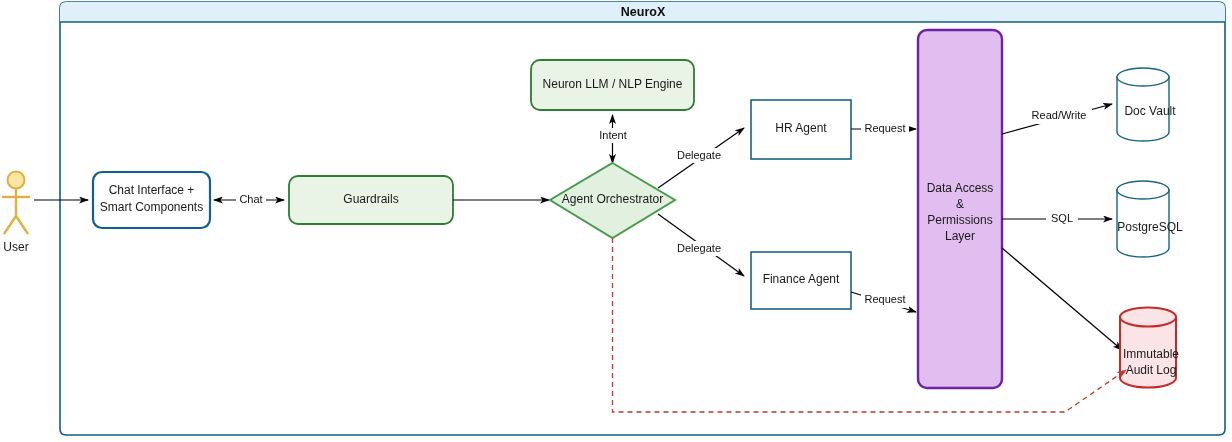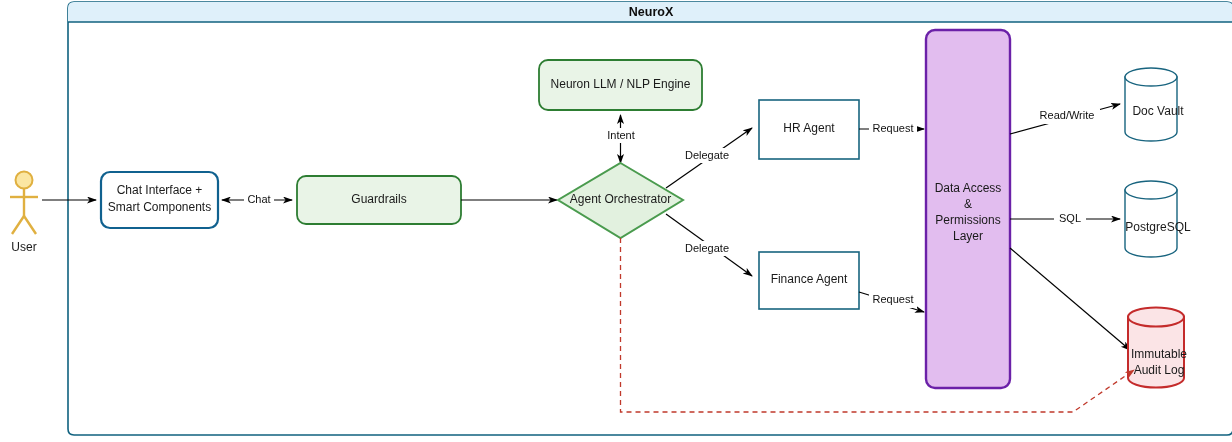--- a/index.html
+++ b/index.html
@@ -1,21 +1,21 @@
 <!DOCTYPE html>
 <html><head>
 <meta charset="utf-8">
 <style>
   html,body{margin:0;padding:0;background:#ffffff;}
   body{
     width:1232px;height:442px;
     font-family:"Liberation Sans","DejaVu Sans",sans-serif;
     overflow:hidden;position:relative;
   }
-  #canvas{position:absolute;left:8px;top:0;width:1040px;height:442px;}
+  #canvas{position:absolute;left:0;top:0;width:1040px;height:442px;}
   svg{display:block;}
   .node-label{
     font-family:"Liberation Sans","DejaVu Sans",sans-serif;
     font-size:12px; fill:#1a1a1a; text-anchor:middle;
     dominant-baseline:middle;
   }
   .edge-label{
     font-family:"Liberation Sans","DejaVu Sans",sans-serif;
     font-size:11px; fill:#111111; text-anchor:middle;
     dominant-baseline:middle;

